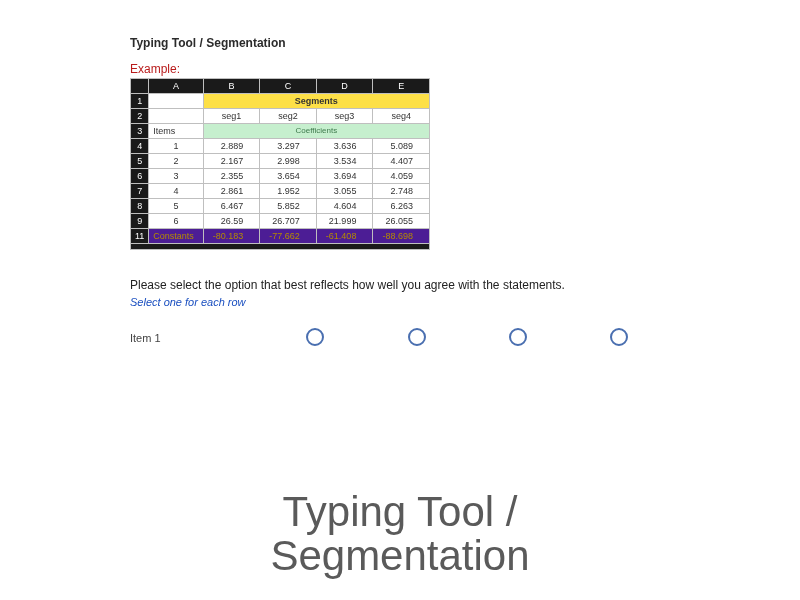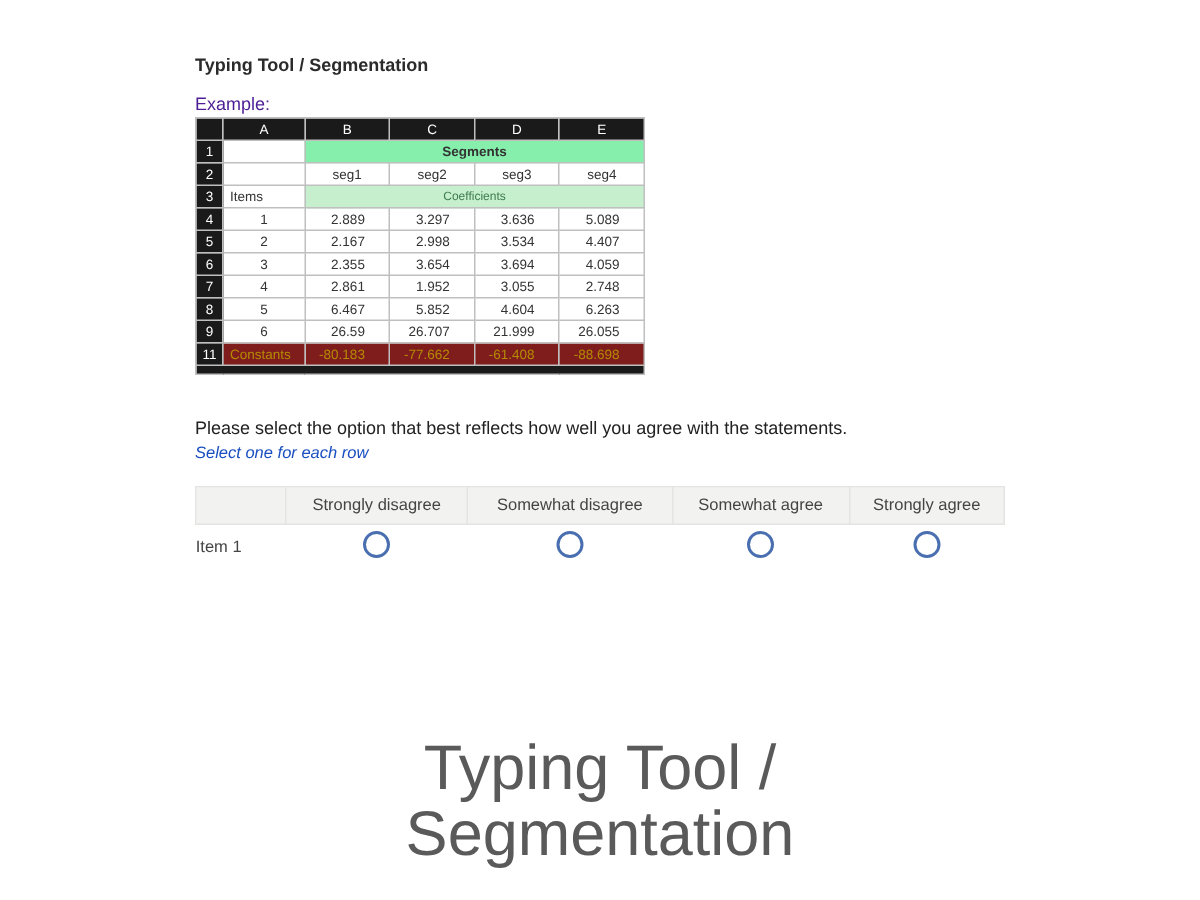--- a/index.html
+++ b/index.html
@@ -18,21 +18,21 @@
     padding: 36px 130px 0 130px;
   }
   .title {
     font-weight: 700;
     font-size: 12px;
     color: #2b2b2b;
     margin-bottom: 12px;
   }
   .example-label {
     font-size: 12px;
-    color: #4c1d95;
+    color: #b91c1c;
     margin-bottom: 2px;
   }
 
   
   .excel {
     border-collapse: collapse;
     font-size: 9px;
     width: 300px;
   }
   .excel th, .excel td {
@@ -48,34 +48,34 @@
     font-weight: 400;
   }
   .excel .rowhdr {
     background: #1a1a1a;
     color: #fff;
     font-weight: 400;
     width: 18px;
   }
   .excel .segments {
     font-weight: 700;
-    background: #86efac;
+    background: #fde047;
   }
   .excel .segname {
     font-weight: 400;
     background: #fff;
   }
   .excel .items-lbl { text-align: left; padding-left: 4px; }
   .excel .coefs {
     background: #c6efce;
     color: #3f7a4d;
     font-size: 8px;
   }
   .excel .num { text-align: right; padding-right: 16px; }
-  .excel .const-row td { background: #7f1d1d; }
+  .excel .const-row td { background: #4c1d95; }
   .excel .const-row .lbl { color: #b58b00; text-align: left; padding-left: 4px; }
   .excel .const-row .num { color: #b58b00; }
   .excel .blankrow td { height: 6px; background: #1a1a1a; border-top:1px solid #1a1a1a; }
 
   .survey {
     margin-top: 28px;
   }
   .prompt {
     font-size: 12px;
     color: #222;
@@ -223,27 +223,20 @@
         </tr>
   </tbody>
     </table>
 
   <div class="survey">
     <div class="prompt">Please select the option that best reflects how well you agree with the statements.</div>
     <div class="instruction">Select one for each row</div>
 
     <table class="likert">
       <tbody>
-          <tr>
-        <th class="first">&nbsp;</th>
-        <th>Strongly disagree</th>
-        <th>Somewhat disagree</th>
-        <th>Somewhat agree</th>
-        <th>Strongly agree</th>
-      </tr>
       <tr>
         <td class="itemlbl">Item 1</td>
         <td><span class="radio"></span></td>
         <td><span class="radio"></span></td>
         <td><span class="radio"></span></td>
         <td><span class="radio"></span></td>
       </tr>
     </tbody>
       </table>
   </div>

